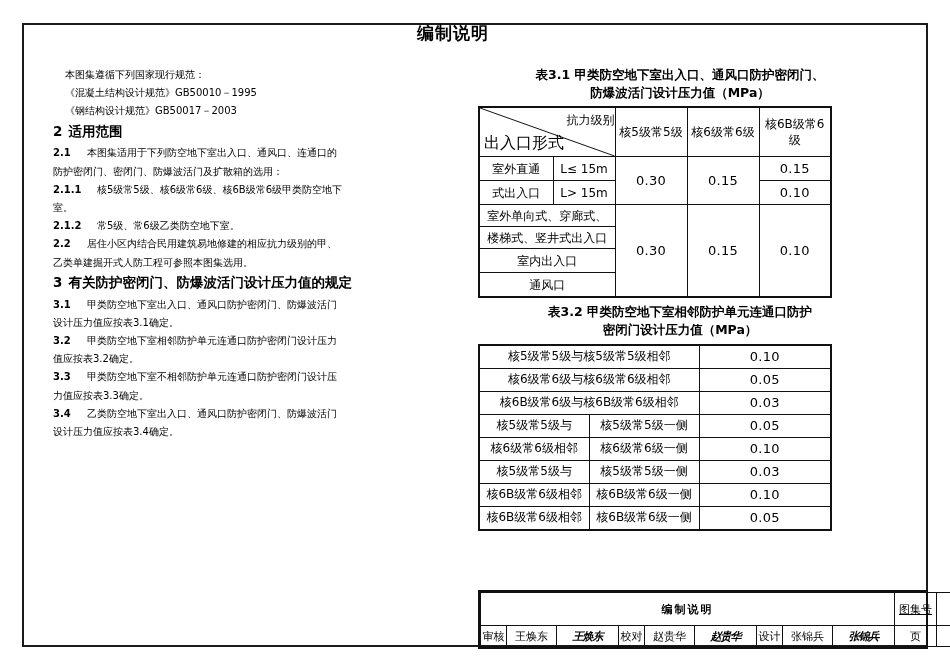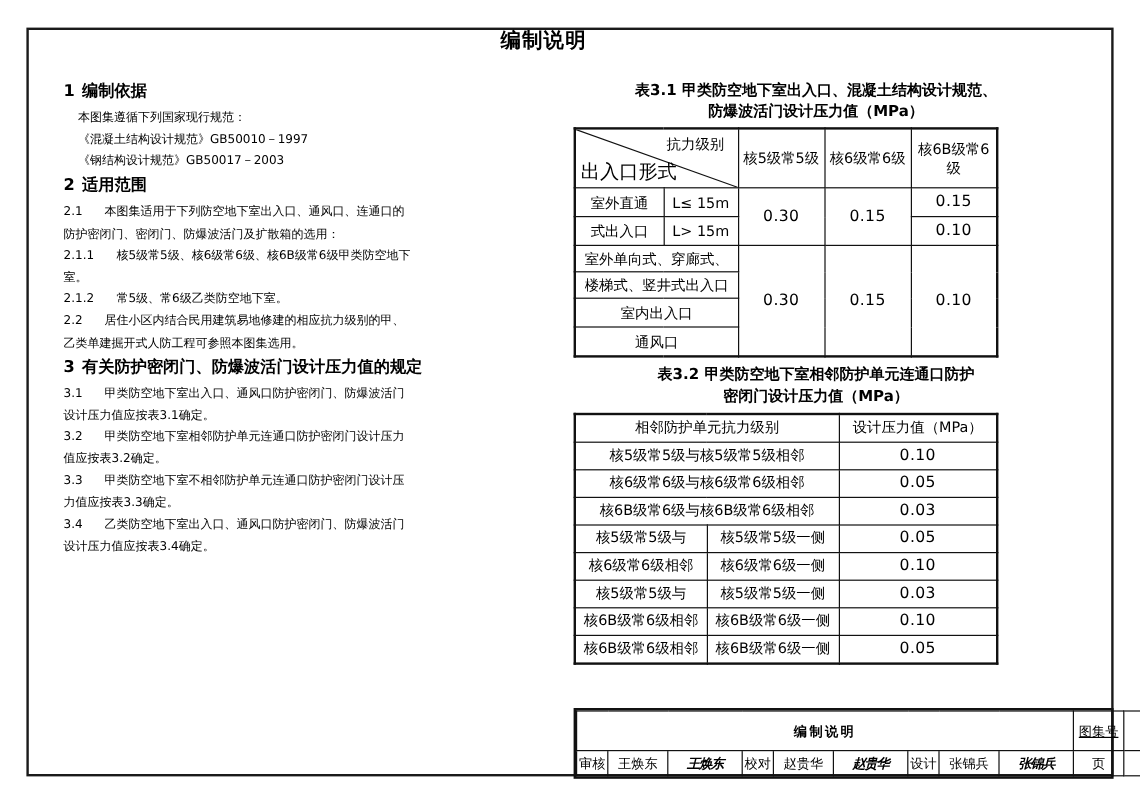--- a/index.html
+++ b/index.html
@@ -64,20 +64,21 @@
   .sec-head .num { margin-right: 6px; }
 
   .para {
     font-size: 10px;
     line-height: 1.72;
     margin: 0 0 1px 0;
   }
   .para .num {
     display: inline-block;
     min-width: 34px;
+    font-weight: bold;
   }
   .para.ind .num { min-width: 44px; }
   .para.hang {
     text-indent: 12px;
   }
   .para.flat { text-indent: 0; }
 
   
   .tbl-caption {
     text-align: center;
@@ -118,21 +119,21 @@
     height: 48px !important;
     text-align: left !important;
   }
   .corner-cell .diag {
     position: absolute;
     left: 0; top: 0;
     width: 100%; height: 100%;
   }
   .corner-cell .ul {
     position: absolute;
-    right: 11px;
+    right: 0;
     top: 4px;
     font-size: 12px;
   }
   .corner-cell .ll {
     position: absolute;
     left: 4px;
     bottom: 3px;
     font-size: 16px;
   }
 
@@ -202,25 +203,22 @@
 </style>
 </head>
 <body>
 
 <div id="page-frame"></div>
 
 <div id="page-title">编制说明</div>
 
 <div id="left-col">
 
-  <div class="sec-head">
-    <span class="num">1</span><span>编制依据</span>
-  </div>
   <div class="para hang">本图集遵循下列国家现行规范：</div>
-  <div class="para hang">《混凝土结构设计规范》GB50010－1997</div>
+  <div class="para hang">《混凝土结构设计规范》GB50010－1995</div>
   <div class="para hang">《钢结构设计规范》GB50017－2003</div>
 
   <div class="sec-head">
     <span class="num">2</span><span>适用范围</span>
   </div>
 
   <div class="para">
     <span class="num">2.1</span><span>本图集适用于下列防空地下室出入口、通风口、连通口的</span>
   </div>
   <div class="para flat">防护密闭门、密闭门、防爆波活门及扩散箱的选用：</div>
@@ -260,21 +258,21 @@
 
   <div class="para">
     <span class="num">3.4</span><span>乙类防空地下室出入口、通风口防护密闭门、防爆波活门</span>
   </div>
   <div class="para flat">设计压力值应按表3.4确定。</div>
 </div>
 
 <div id="right-col">
 
   <div class="tbl-caption">
-    <div>表3.1 甲类防空地下室出入口、混凝土结构设计规范、</div>
+    <div>表3.1 甲类防空地下室出入口、通风口防护密闭门、</div>
     <div>防爆波活门设计压力值（MPa）</div>
   </div>
 
   <table id="table31" class="doc-tbl">
     <colgroup>
       <col style="width:74px">
       <col style="width:62px">
       <col style="width:72px">
       <col style="width:72px">
       <col style="width:72px">
@@ -330,24 +328,20 @@
     <div>密闭门设计压力值（MPa）</div>
   </div>
 
   <table id="table32" class="doc-tbl">
     <colgroup>
       <col style="width:110px">
       <col style="width:110px">
       <col style="width:132px">
     </colgroup>
     <tbody>
-      <tr>
-        <td colspan="2">相邻防护单元抗力级别</td>
-        <td>设计压力值（MPa）</td>
-      </tr>
 
       <tr>
         <td colspan="2">核5级常5级与核5级常5级相邻</td>
         <td class="num-cell">0.10</td>
       </tr>
       <tr>
         <td colspan="2">核6级常6级与核6级常6级相邻</td>
         <td class="num-cell">0.05</td>
       </tr>
       <tr>

